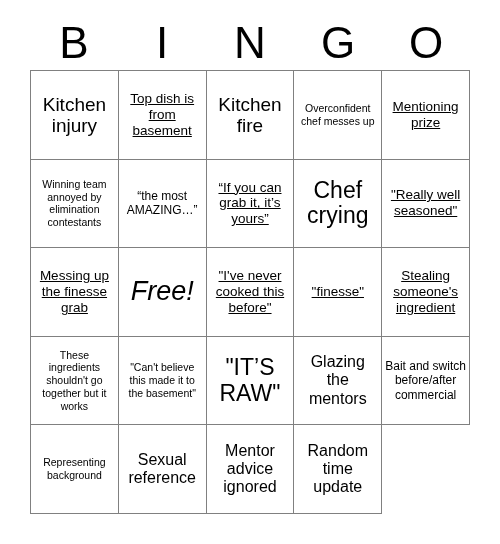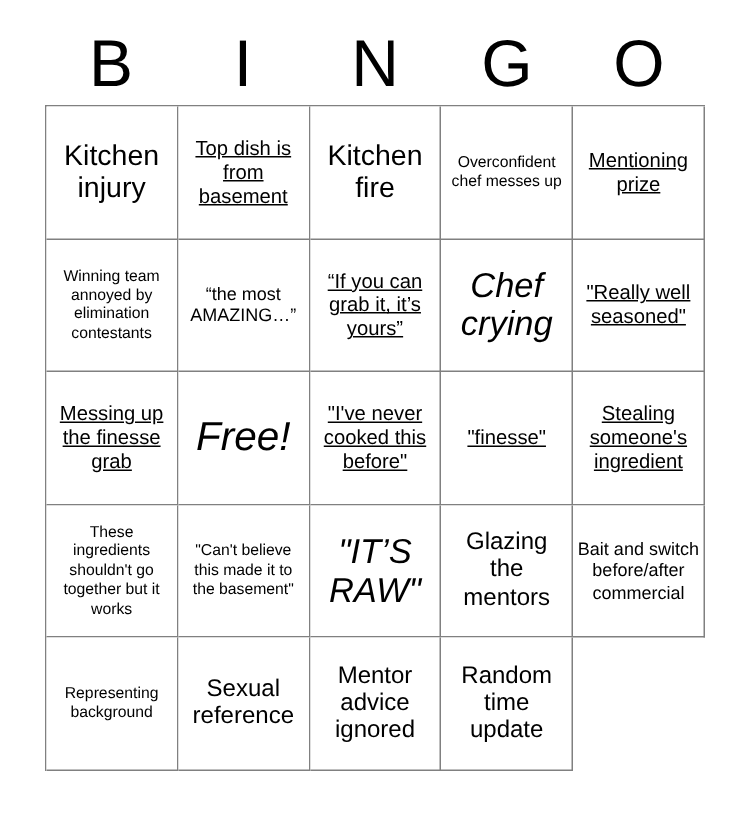--- a/index.html
+++ b/index.html
@@ -78,21 +78,21 @@
     overflow-wrap: break-word;
     hyphens: none;
     color: #000000;
   }
   
   .fs-xs .cell-text { font-size: 10.5px; line-height: 1.22; }
   .fs-sm .cell-text { font-size: 12px;   line-height: 1.20; }
   .fs-md .cell-text { font-size: 13.5px; line-height: 1.18; text-decoration: underline; }
   .fs-lg .cell-text { font-size: 16px;   line-height: 1.14; }
   .fs-xl .cell-text { font-size: 19px;   line-height: 1.12; }
-  .fs-xxl .cell-text { font-size: 23px;  line-height: 1.10; font-style: italic; }
+  .fs-xxl .cell-text { font-size: 23px;  line-height: 1.10; }
   .fs-free .cell-text { font-size: 27px; line-height: 1.08; font-style: italic; }
 </style>
 </head>
 <body>
 
 <div id="card">
 
   <div id="header-row">
     <div class="header-letter">B</div>
     <div class="header-letter">I</div>

